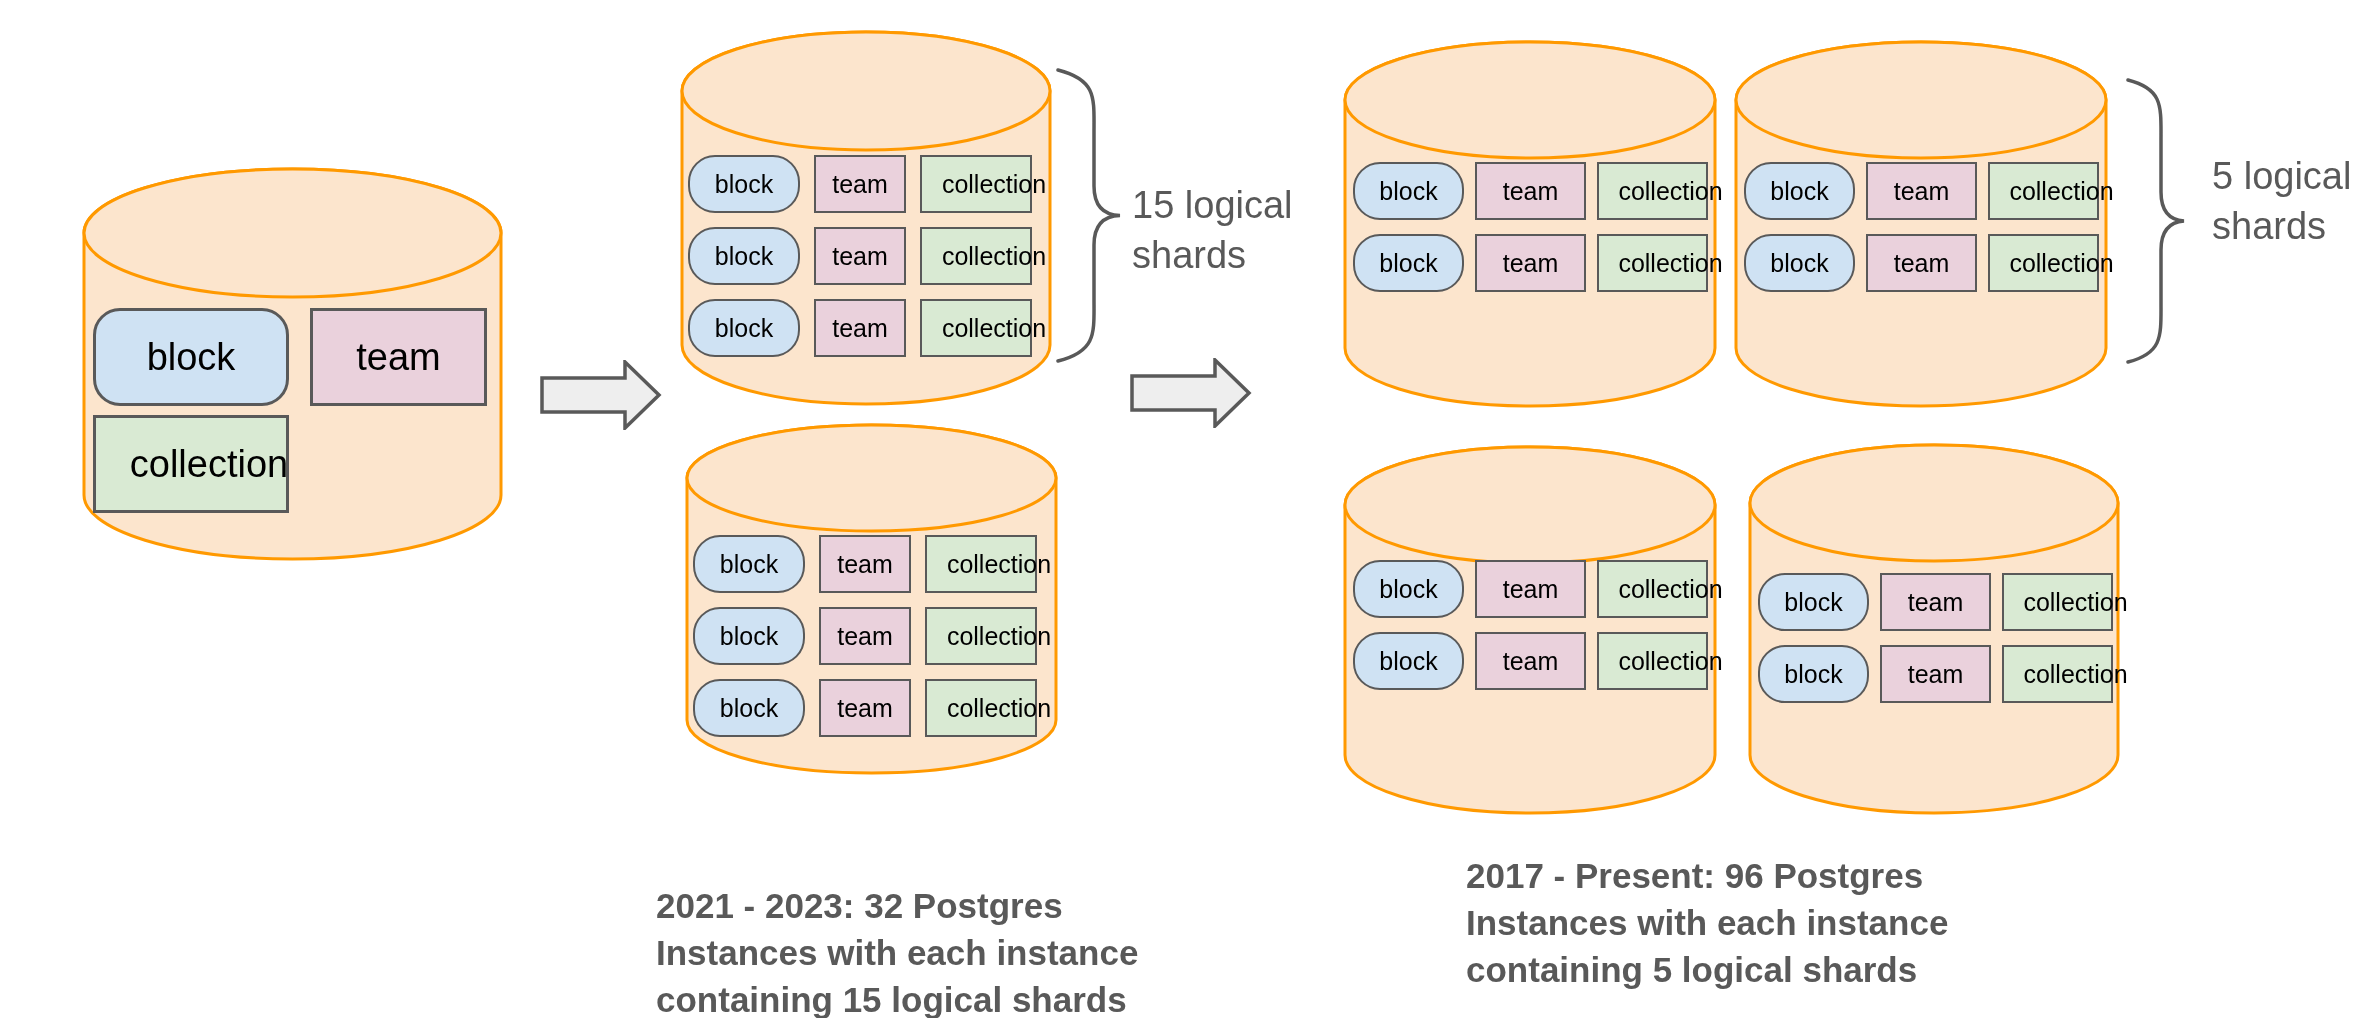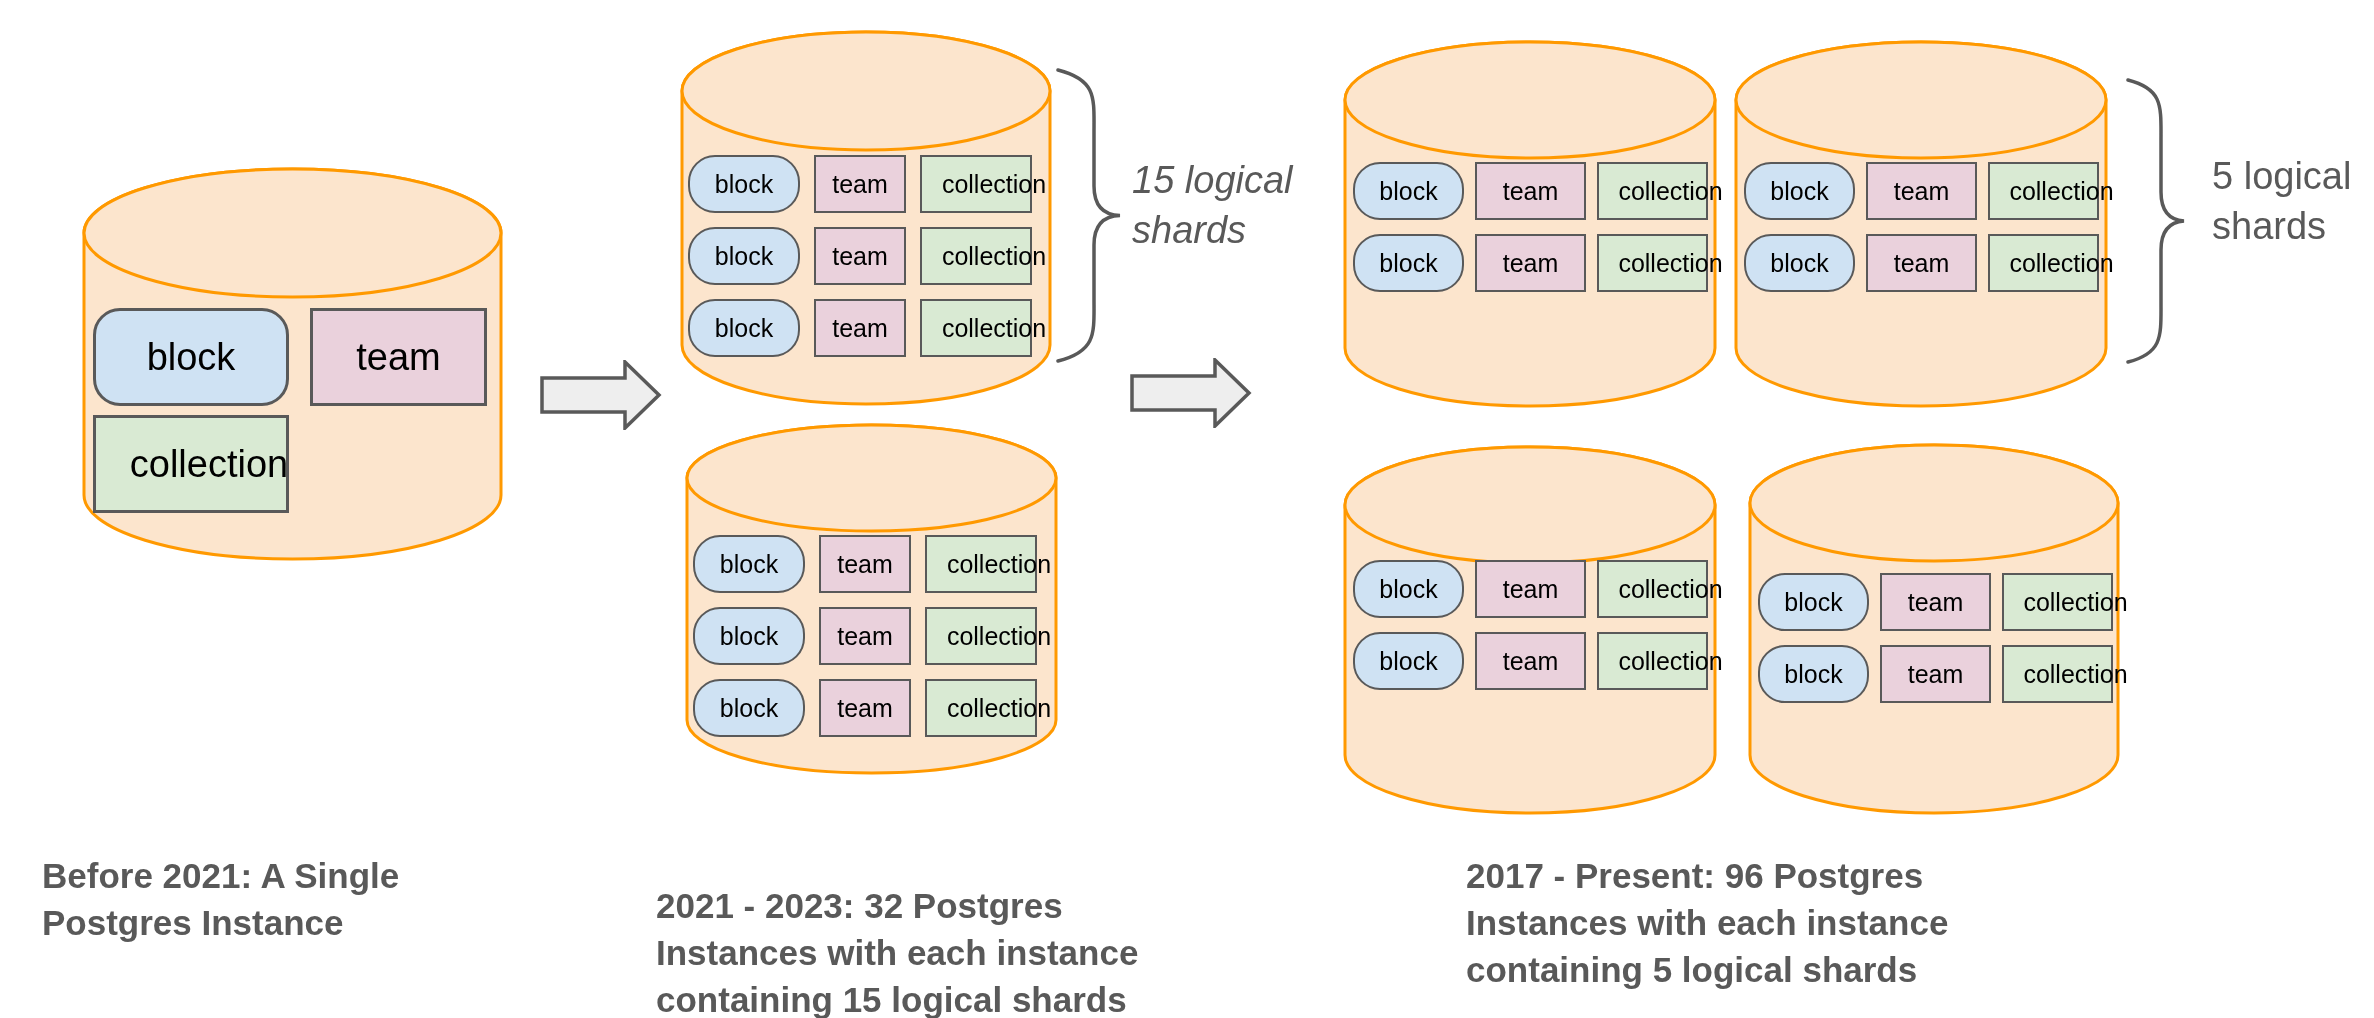--- a/index.html
+++ b/index.html
@@ -53,22 +53,20 @@
 
   <div class="cyl" style="left:82px; top:167px; width:421px; height:394px;">
       <svg viewBox="0 0 421 394" width="421" height="394" class="cyl-svg">
         <path d="M2 66 L2 328 A208.5 64 0 0 0 419 328 L419 66 A208.5 64 0 0 0 2 66 Z" class="cyl-body"></path>
         <ellipse cx="210.5" cy="66" rx="208.5" ry="64" class="cyl-top"></ellipse>
       </svg>
     <div class="tbox big t-block" style="left:11px; top:141px; width:196px; height:98px;">block</div>
     <div class="tbox big t-team" style="left:228px; top:141px; width:177px; height:98px;">team</div>
     <div class="tbox big t-collection" style="left:11px; top:248px; width:196px; height:98px;">collection</div>
   </div>
-  <div class="caption" style="left:42px; top:852px; width:440px;">Before 2021: A Single
-Postgres Instance</div>
 
   <div class="arrow" style="left:540px; top:360px;">
     <svg width="122" height="70" viewBox="0 0 122 70">
       <polygon points="2,18 85,18 85,2 119,35 85,68 85,52 2,52"></polygon>
     </svg>
   </div>
 
   <div class="cyl" style="left:680px; top:30px; width:372px; height:376px;">
       <svg viewBox="0 0 372 376" width="372" height="376" class="cyl-svg">
         <path d="M2 61 L2 315 A184 59 0 0 0 370 315 L370 61 A184 59 0 0 0 2 61 Z" class="cyl-body"></path>
@@ -113,21 +111,21 @@
           <div class="tbox small t-team">team</div>
           <div class="tbox small t-collection">collection</div>
         </div>
       </div>
   </div>
   <div class="brace" style="left:1056px; top:68px;">
     <svg width="66" height="295" viewBox="0 0 66 295">
       <path d="M2 2 C41 12, 38 30, 38 65 L38 118 C38 138, 48 147, 64 147.5 C48 148, 38 157, 38 177 L38 230 C38 265, 41 283, 2 293"></path>
     </svg>
   </div>
-  <div class="shard-label" style="left:1132px; top:155px; width:200px;font-style:italic;">15 logical
+  <div class="shard-label" style="left:1132px; top:180px; width:200px;">15 logical
 shards</div>
   <div class="caption" style="left:656px; top:852px; width:570px;margin-top:30px;">2021 - 2023: 32 Postgres
 Instances with each instance
 containing 15 logical shards</div>
 
   <div class="arrow" style="left:1130px; top:358px;">
     <svg width="122" height="70" viewBox="0 0 122 70">
       <polygon points="2,18 85,18 85,2 119,35 85,68 85,52 2,52"></polygon>
     </svg>
   </div>

